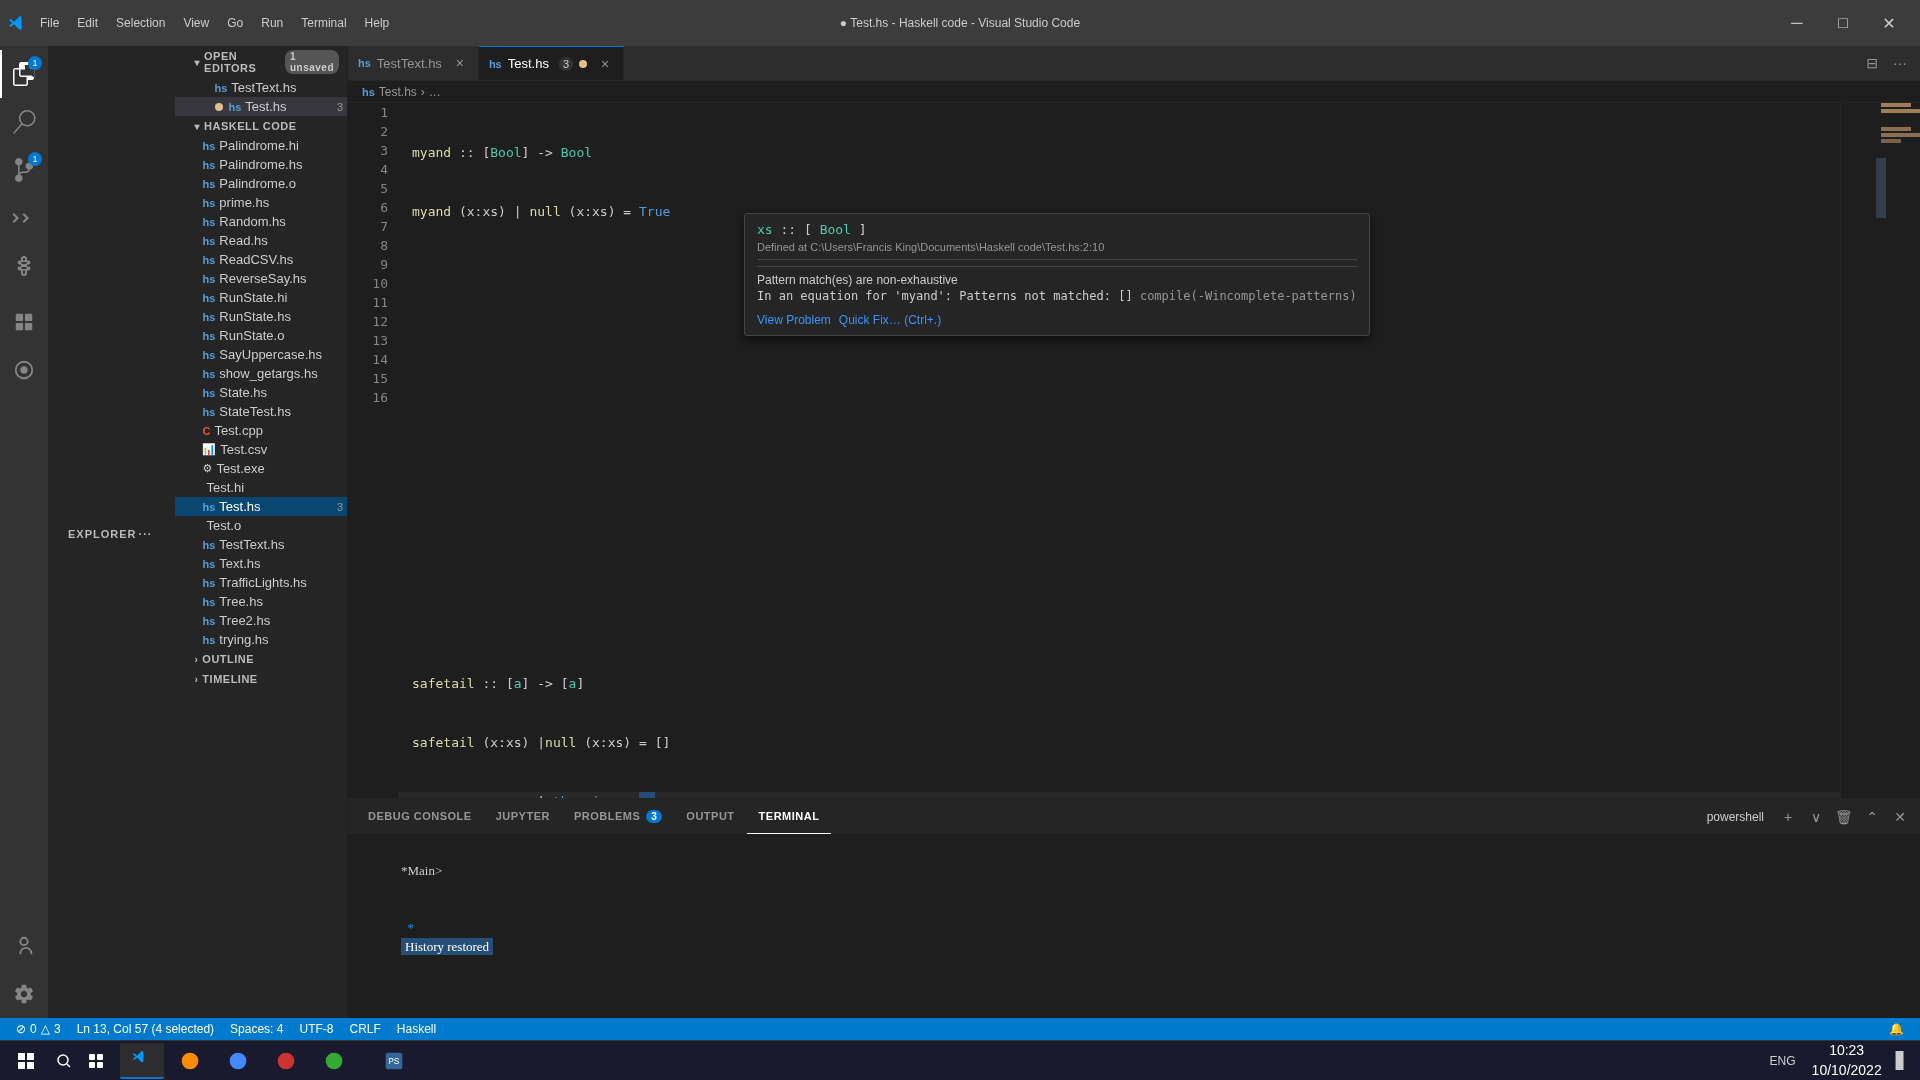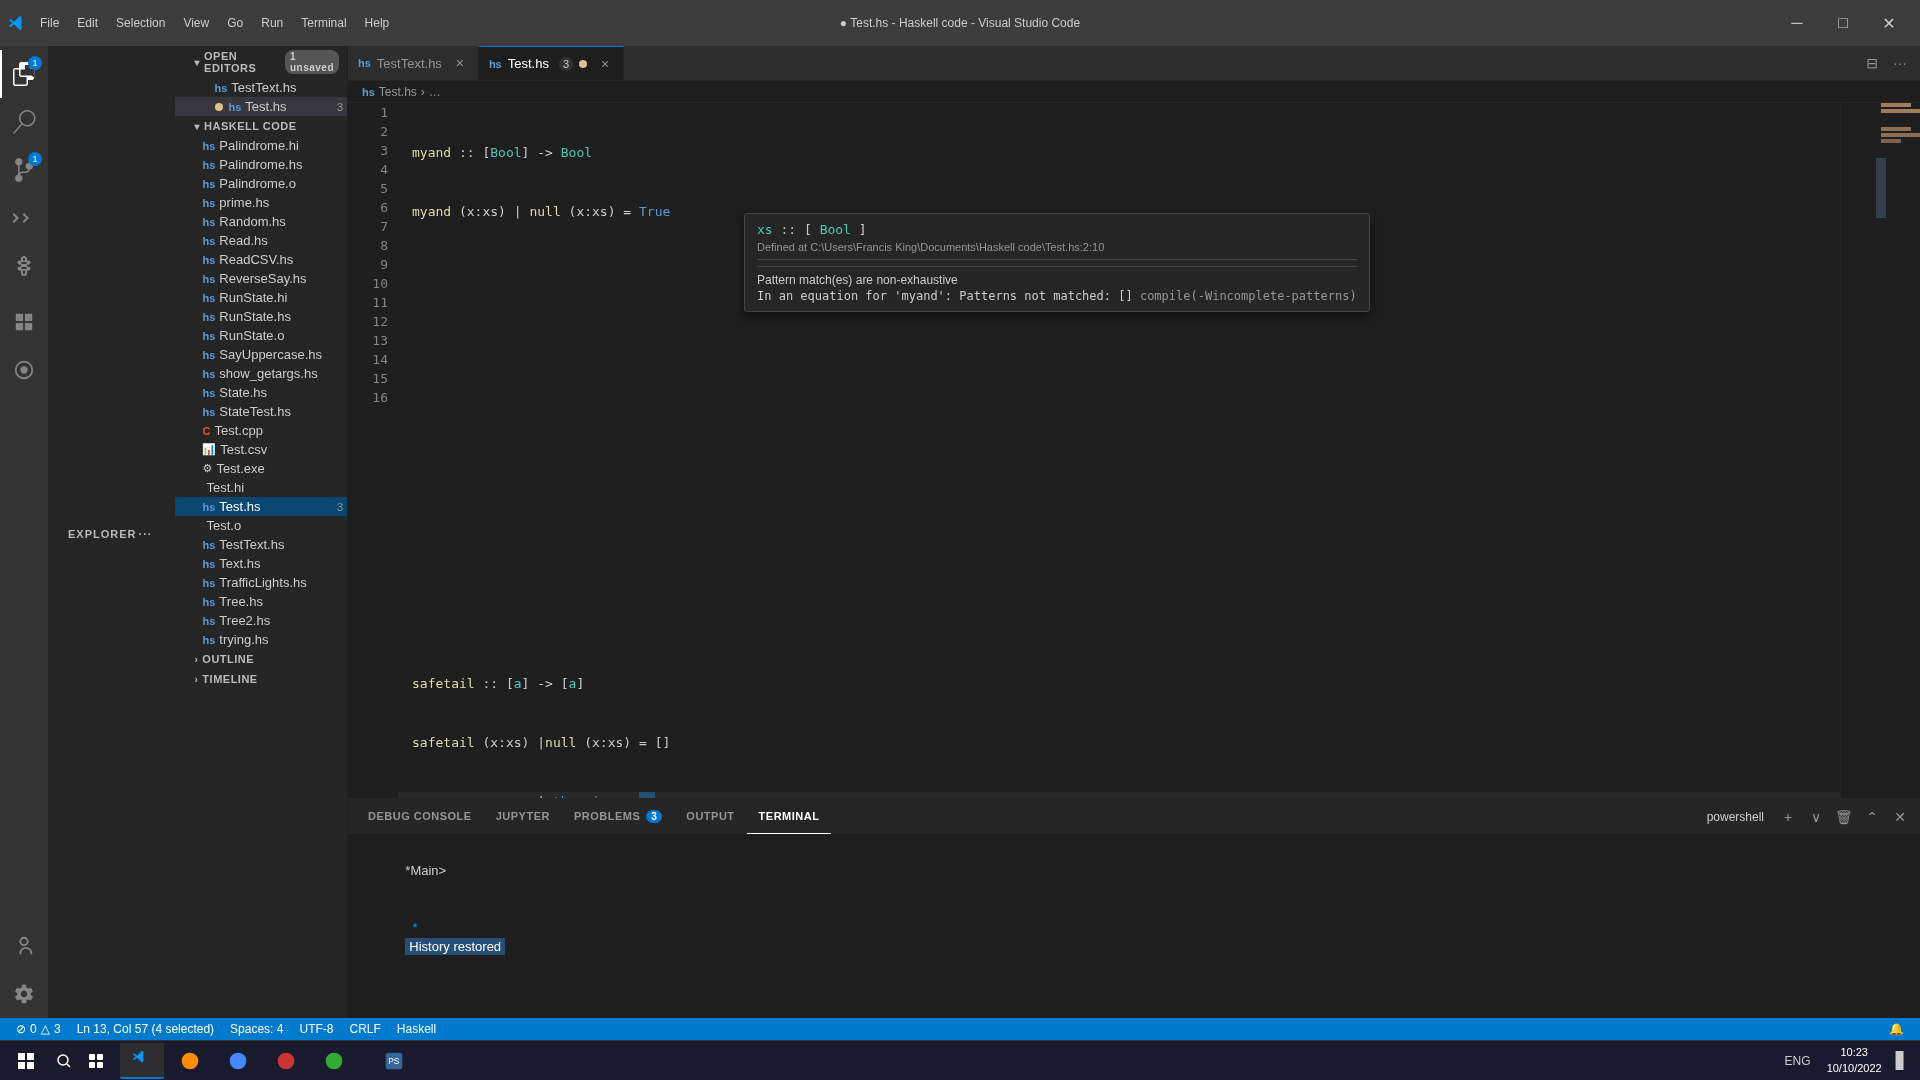--- a/index.html
+++ b/index.html
@@ -76,21 +76,21 @@
     #minimap { width: 80px; background: #1e1e1e; border-left: 1px solid #252526; }
 
     
     #bottom-panel { height: 220px; background: #1e1e1e; border-top: 1px solid #252526; display: flex; flex-direction: column; }
     #panel-tabs { height: 35px; background: #252526; display: flex; align-items: stretch; padding-left: 8px; }
     .panel-tab { padding: 0 12px; display: flex; align-items: center; gap: 6px; cursor: pointer; font-size: 11px; font-weight: 600; color: #969696; letter-spacing: 0.5px; border-bottom: 1px solid transparent; }
     .panel-tab.active { color: #ffffff; border-bottom: 1px solid #ffffff; }
     .panel-tab .badge { background: #0078d4; color: white; border-radius: 10px; padding: 1px 5px; font-size: 10px; }
     #panel-actions { margin-left: auto; display: flex; align-items: center; padding: 0 8px; gap: 4px; }
     .panel-action-btn { width: 24px; height: 24px; display: flex; align-items: center; justify-content: center; cursor: pointer; border-radius: 3px; color: #969696; font-size: 14px; }
-    #terminal { flex: 1; padding: 8px 14px; font-family: Liberation Sans, sans-serif; font-size: 13px; overflow-y: auto; }
+    #terminal { flex: 1; padding: 8px 14px; font-family: Liberation Serif, serif; font-size: 13px; overflow-y: auto; }
     .term-line { line-height: 19px; white-space: pre; }
 
     
     #statusbar { height: 22px; background: #007acc; display: flex; align-items: center; padding: 0 8px; gap: 0; font-size: 12px; }
     .status-item { padding: 0 8px; height: 22px; display: flex; align-items: center; gap: 4px; cursor: pointer; color: white; }
     #status-right { margin-left: auto; display: flex; align-items: center; }
 
     
     ::-webkit-scrollbar { width: 8px; height: 8px; }
     ::-webkit-scrollbar-track { background: #1e1e1e; }
@@ -443,20 +443,24 @@
             <span style="color:#4ec9b0;">Bool</span>
             <span style="color:#cccccc;">]</span>
           </div>
           <div class="popup-def">Defined at C:\Users\Francis King\Documents\Haskell code\Test.hs:2:10</div>
           <div style="height:1px;background:#454545;margin:6px 0;"></div>
           <div class="popup-warning">Pattern match(es) are non-exhaustive</div>
           <div class="popup-warning-detail">
             <span>In an equation for 'myand': Patterns not matched: [] </span>
             <span style="color:#969696;">compile(-Wincomplete-patterns)</span>
           </div>
+          <div class="popup-actions">
+            <span class="popup-action">View Problem</span>
+            <span class="popup-action">Quick Fix… (Ctrl+.)</span>
+          </div>
         </div>
 
         <div id="minimap">
           <svg width="80" height="300">
             <rect x="40" y="0" width="30" height="4" fill="#d4a574" opacity="0.7"></rect>
             <rect x="40" y="6" width="50" height="4" fill="#d4a574" opacity="0.7"></rect>
             <rect x="40" y="24" width="30" height="4" fill="#d4a574" opacity="0.6"></rect>
             <rect x="40" y="30" width="45" height="4" fill="#d4a574" opacity="0.6"></rect>
             <rect x="40" y="36" width="20" height="4" fill="#d4a574" opacity="0.5"></rect>
             <rect x="35" y="55" width="10" height="60" fill="#6b8cba" opacity="0.3"></rect>
@@ -592,19 +596,19 @@
     <div style="width:44px;height:36px;display:flex;align-items:center;justify-content:flex-end;cursor:pointer;">
       <svg width="20" height="20" viewBox="0 0 24 24" fill="#336699">
           <rect x="2" y="2" width="20" height="20" rx="3"></rect>
           <text x="5" y="16" font-size="10" fill="white">PS</text>
         </svg>
     </div>
   </div>
 
   <div style="margin-left:auto;display:flex;align-items:center;gap:4px;padding-right:4px;">
     <div style="padding:0 6px;height:36px;display:flex;align-items:center;cursor:pointer;color:#ccc;font-size:12px;">ENG</div>
-    <div style="padding:0 6px;height:36px;display:flex;flex-direction:column;align-items:center;justify-content:center;cursor:pointer;color:white;font-size:11px;line-height:1.4;text-align:right;">
+    <div style="padding:0 6px;height:36px;display:flex;flex-direction:column;align-items:center;justify-content:center;cursor:pointer;color:white;font-size:14px;line-height:1.4;text-align:right;">
       <span>10:23</span>
       <span>10/10/2022</span>
     </div>
     <div style="padding:0 4px;height:36px;display:flex;align-items:center;cursor:pointer;color:#ccc;font-size:16px;">▋</div>
   </div>
 </div>
 
 </body></html>

